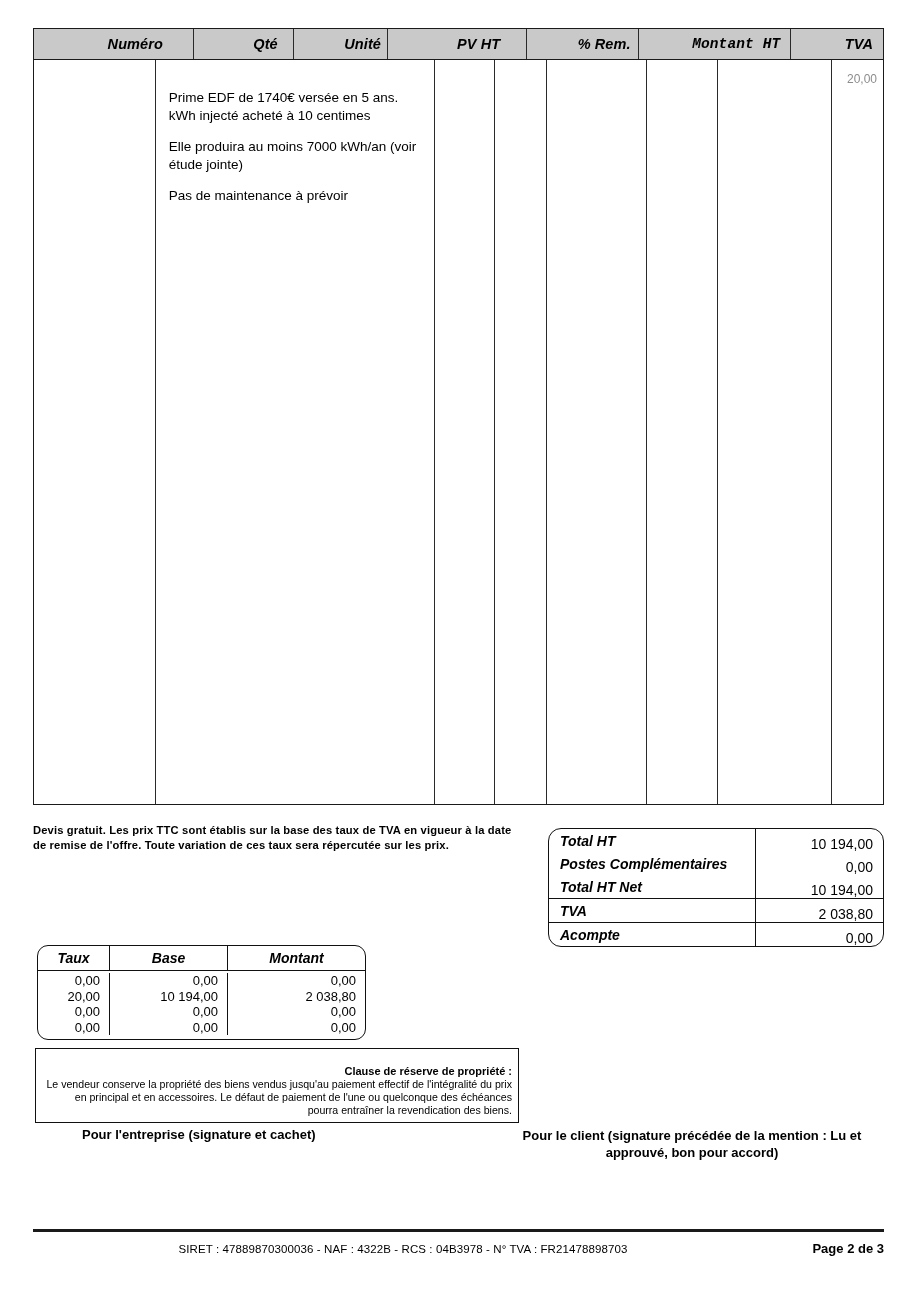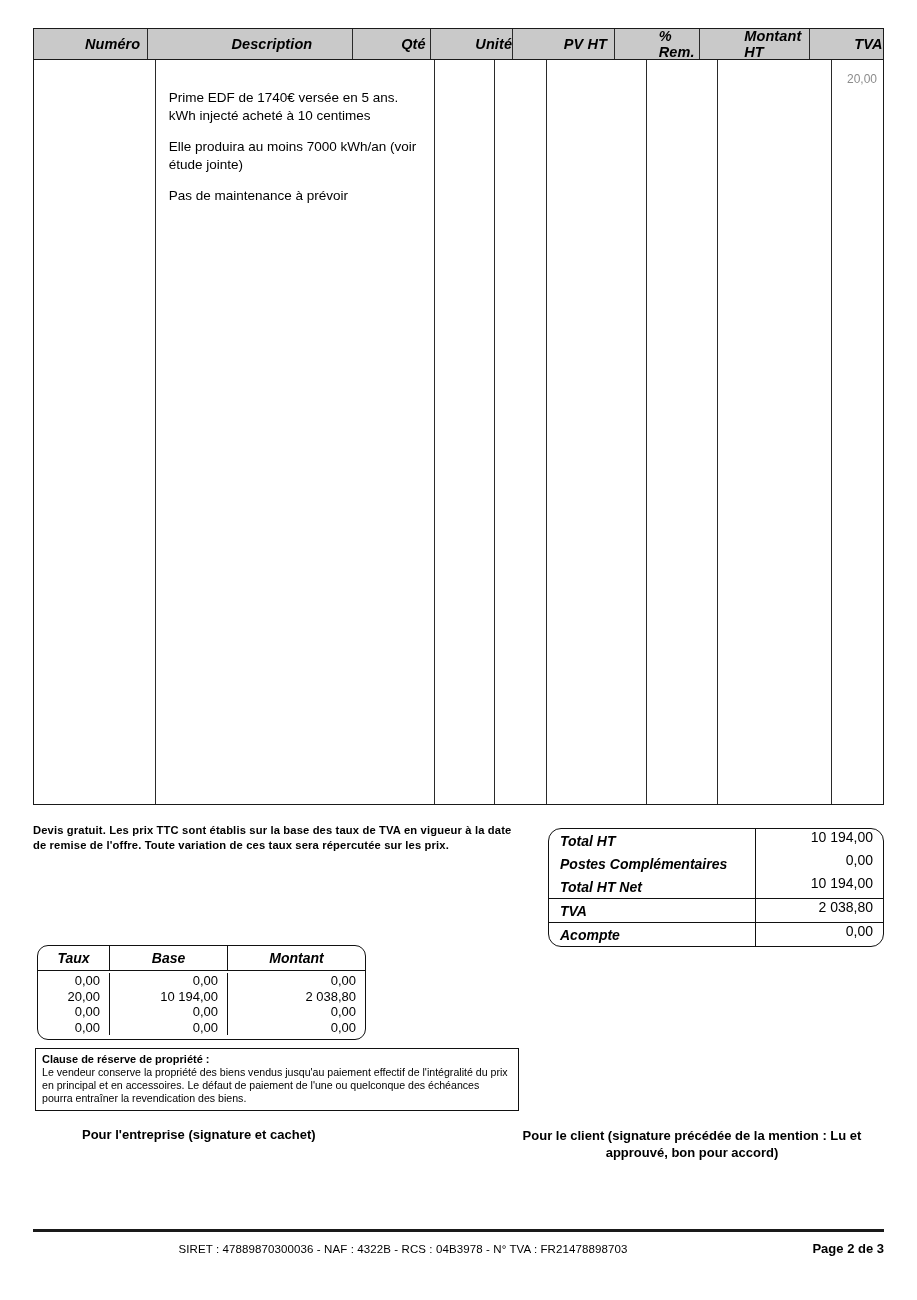--- a/index.html
+++ b/index.html
@@ -57,21 +57,21 @@
     align-items: flex-start;
     justify-content: flex-start;
     padding-top: 4px;
   }
   .c-num   { width: 122px; }
   .c-desc  { width: 280px; }
   .c-qte   { width: 60px; }
   .c-unite { width: 52px; }
   .c-pvht  { width: 100px; }
   .c-rem   { width: 72px; }
-  .c-mht   { width: 114px; }
+  .c-mht   { width: 114px; font-family: Liberation Mono, monospace; }
   .c-tva   { width: 51px; }
 
   .desc-block {
     padding: 25px 10px 0 13px;
     font-size: 13.5px;
     line-height: 17.5px;
     text-align: left;
     width: 100%;
     box-sizing: border-box;
   }
@@ -110,21 +110,21 @@
     box-sizing: border-box;
     overflow: hidden;
   }
   .tot-group {
     border-bottom: 1.4px solid #111111;
   }
   .tot-group:last-child { border-bottom: none; }
   .tot-row {
     display: flex;
     height: 23px;
-    align-items: flex-start;
+    align-items: flex-end;
   }
   .tot-label {
     width: 207px;
     padding-left: 11px;
     box-sizing: border-box;
     font-style: italic;
     font-weight: bold;
     font-size: 14px;
     border-right: 1.4px solid #111111;
     height: 100%;
@@ -192,21 +192,22 @@
   .vat-body { padding: 2px 0 4px 0; }
 
   
   #clause-box {
     position: absolute;
     left: 35px;
     top: 1048px;
     width: 484px;
     border: 1.3px solid #111111;
     box-sizing: border-box;
-    padding: 4px 6px 5px 6px;
+    padding: 16px 6px 5px 6px;
+    text-align: right;
   }
   .clause-title {
     font-size: 11px;
     font-weight: bold;
     margin-bottom: 1px;
   }
   .clause-body {
     font-size: 10.6px;
     line-height: 13px;
   }
@@ -255,21 +256,20 @@
     font-size: 13px;
     font-weight: bold;
   }
 </style>
 </head>
 <body>
 
 <div id="items-table">
   <div class="items-head">
     <div class="col c-num">Numéro</div>
-    <div class="col c-desc">Description</div>
     <div class="col c-qte">Qté</div>
     <div class="col c-unite">Unité</div>
     <div class="col c-pvht">PV HT</div>
     <div class="col c-rem">% Rem.</div>
     <div class="col c-mht">Montant HT</div>
     <div class="col c-tva">TVA</div>
   </div>
   <div class="items-body">
     <div class="col c-num"></div>
     <div class="col c-desc">

